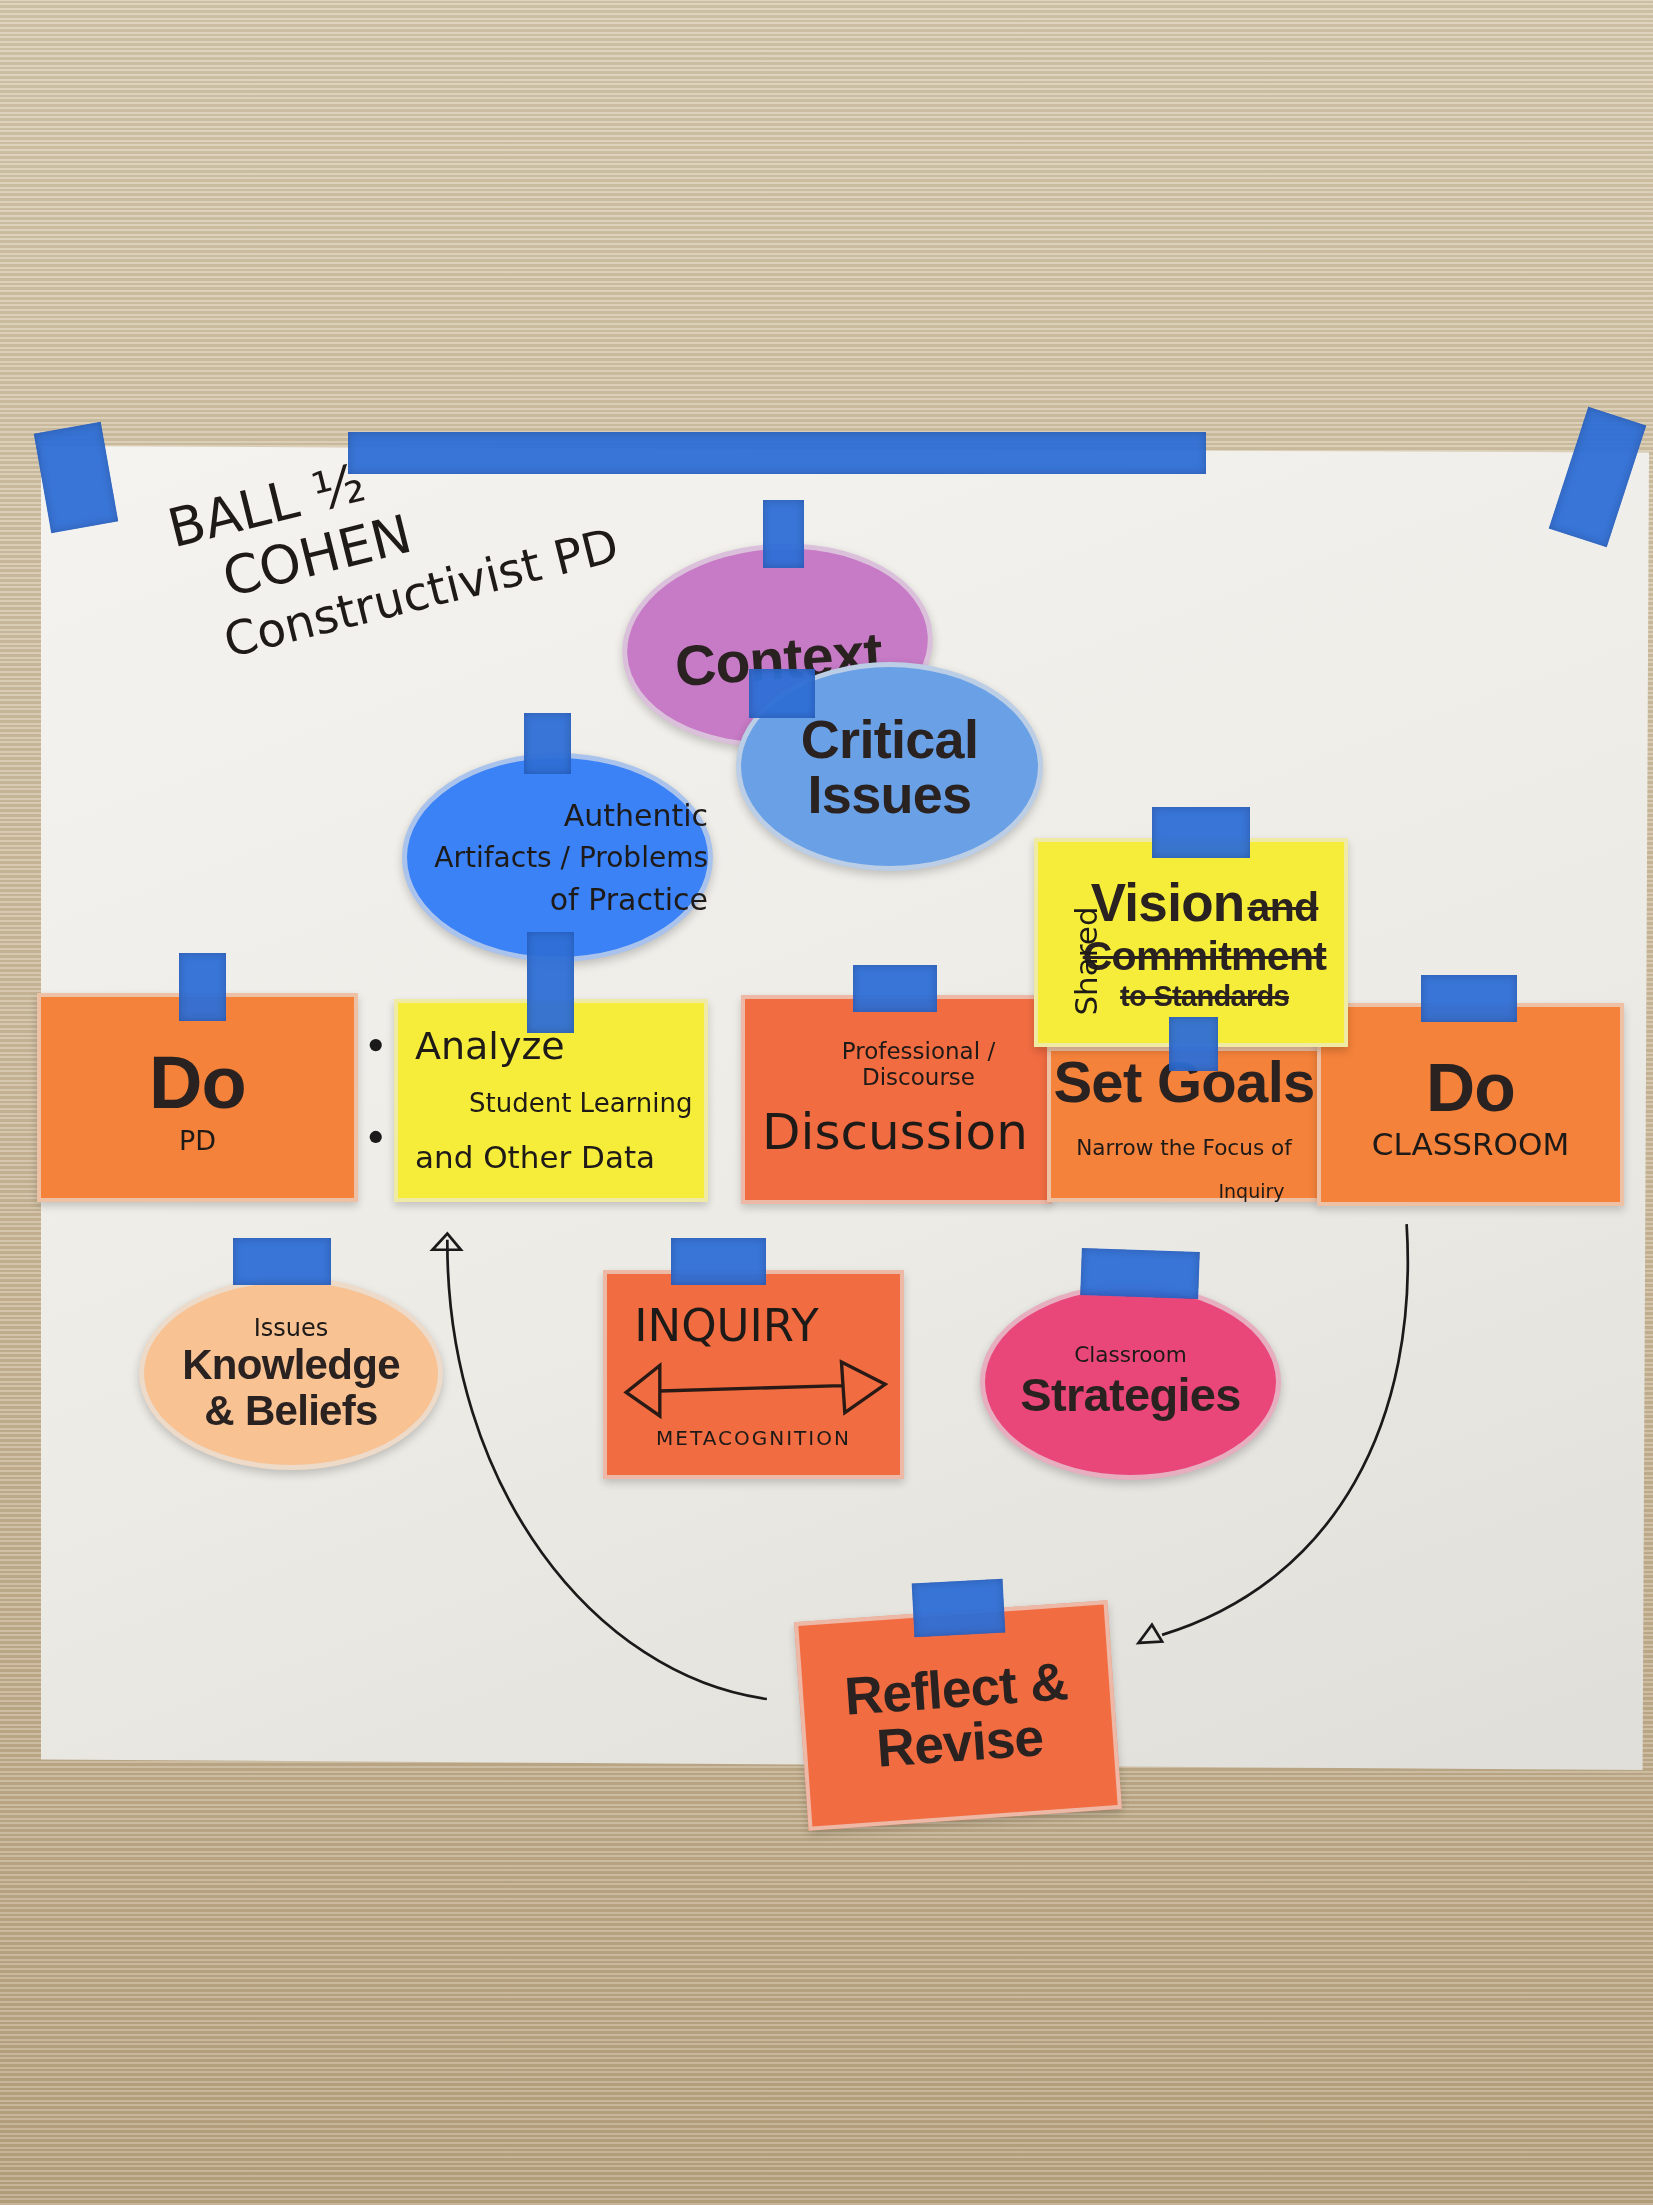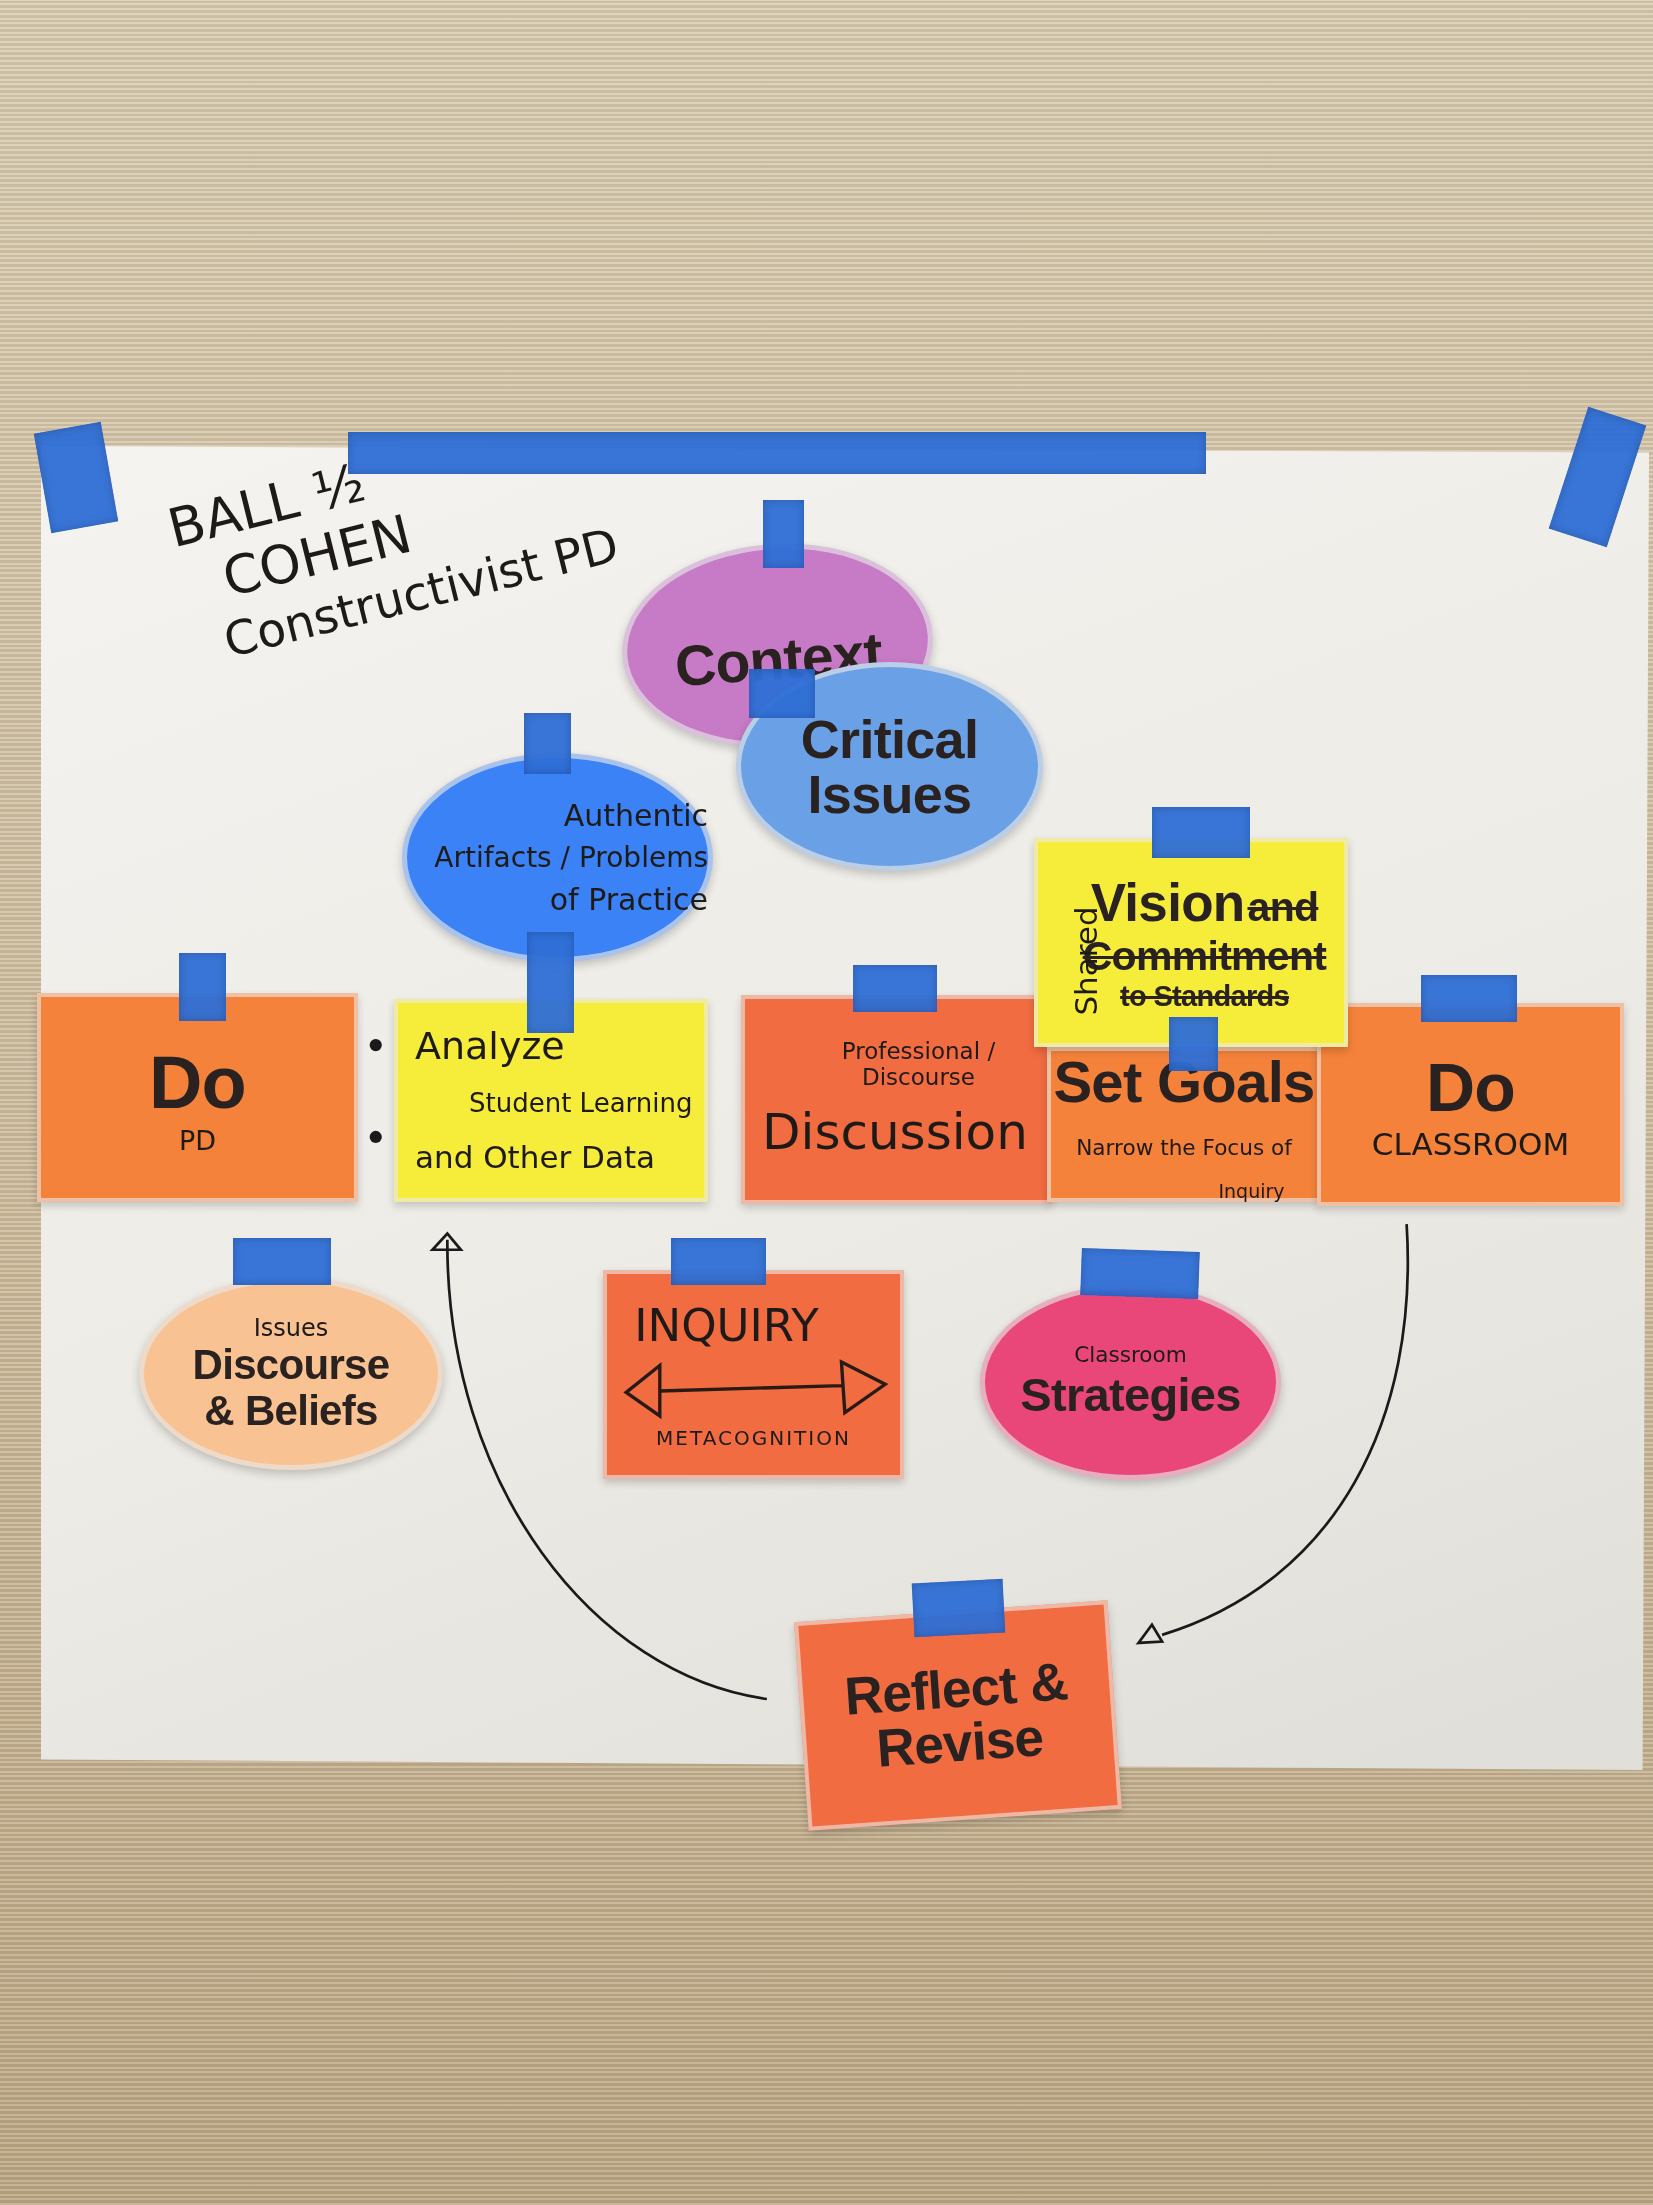--- a/index.html
+++ b/index.html
@@ -125,21 +125,21 @@
 </div>
 
 <div class="card" style="left:1317px;top:1003px;width:307px;height:203px;background:#f4823a;">
   <span class="print" style="font-size:68px;">Do</span>
   <span class="hand" style="font-size:31px;">CLASSROOM</span>
 </div>
 <div class="tape" style="left:1421px;top:975px;width:96px;height:47px;"></div>
 
 <div class="oval" style="left:139px;top:1277px;width:304px;height:193px;background:#f8c293;">
   <span class="hand" style="font-size:24px;">Issues</span>
-  <span class="print" style="font-size:42px;line-height:46px;">Discourse</span>
+  <span class="print" style="font-size:42px;line-height:46px;">Knowledge</span>
   <span class="print" style="font-size:42px;line-height:46px;">&amp; Beliefs</span>
 </div>
 <div class="tape" style="left:233px;top:1238px;width:98px;height:47px;"></div>
 
 <div class="card" style="left:603px;top:1270px;width:301px;height:209px;background:#f26c42;">
   <span class="hand" style="font-size:45px;margin-right:54px;">INQUIRY</span>
   <svg width="270" height="74" viewBox="0 0 400 110">
     <path d="M10 60 L60 20 L60 95 Z M60 58 L330 50 M330 15 L395 48 L335 90 Z" stroke="#2a1a16" stroke-width="5" fill="none"></path>
   </svg>
   <span class="hand" style="font-size:20px;letter-spacing:2px;">METACOGNITION</span>

